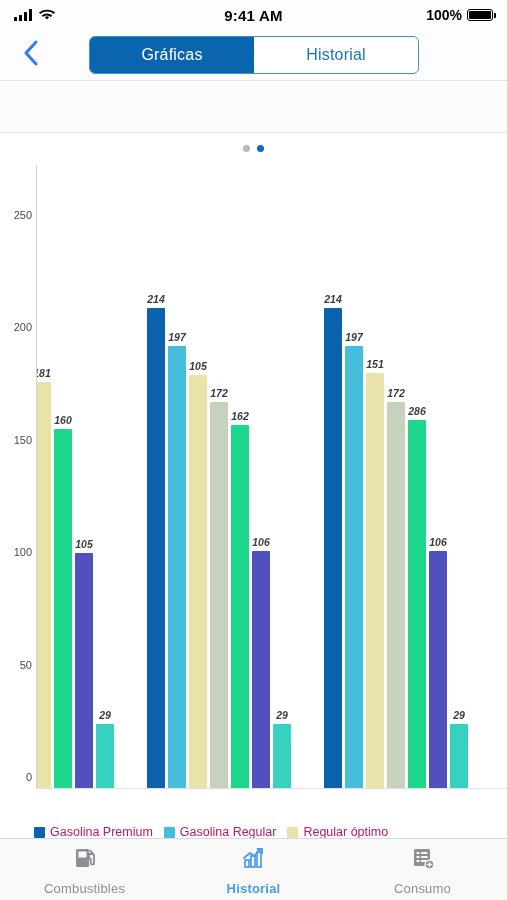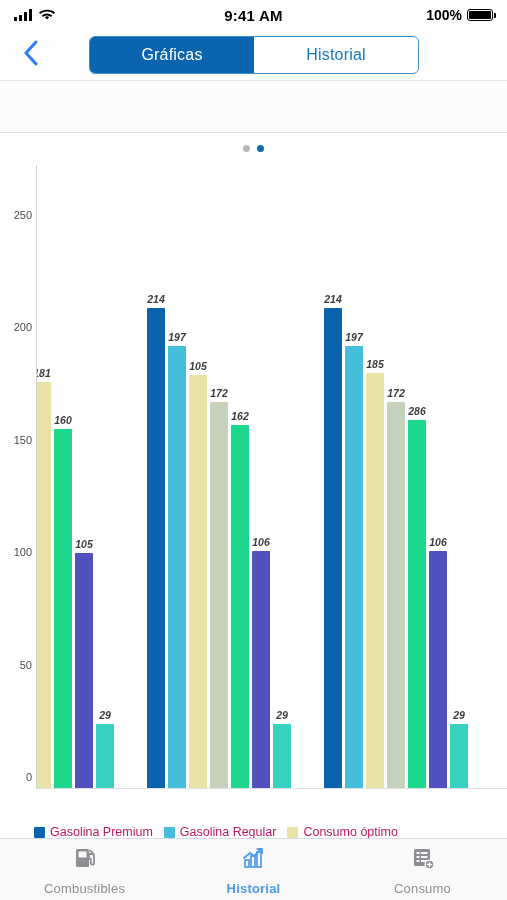--- a/index.html
+++ b/index.html
@@ -236,21 +236,21 @@
         <div class="group" style="margin-right: 30px;">
           <div class="bar-slot">
             <span class="bar-label" style="bottom: 484.5px;">214</span>
             <div class="bar" style="height: 481.5px; background: rgb(11, 99, 174);"></div>
           </div>
           <div class="bar-slot">
             <span class="bar-label" style="bottom: 446.25px;">197</span>
             <div class="bar" style="height: 443.25px; background: rgb(69, 190, 220);"></div>
           </div>
           <div class="bar-slot">
-            <span class="bar-label" style="bottom: 419.25px;">185</span>
+            <span class="bar-label" style="bottom: 419.25px;">151</span>
             <div class="bar" style="height: 416.25px; background: rgb(234, 227, 168);"></div>
           </div>
           <div class="bar-slot">
             <span class="bar-label" style="bottom: 390px;">172</span>
             <div class="bar" style="height: 387px; background: rgb(198, 210, 188);"></div>
           </div>
           <div class="bar-slot">
             <span class="bar-label" style="bottom: 372px;">286</span>
             <div class="bar" style="height: 369px; background: rgb(29, 216, 140);"></div>
           </div>
@@ -272,21 +272,21 @@
         <div class="legend-item">
           <span class="swatch" style="background: rgb(11, 99, 174);"></span>
           <span class="legend-label">Gasolina Premium</span>
         </div>
         <div class="legend-item">
           <span class="swatch" style="background: rgb(69, 190, 220);"></span>
           <span class="legend-label">Gasolina Regular</span>
         </div>
         <div class="legend-item">
           <span class="swatch" style="background: rgb(234, 227, 168);"></span>
-          <span class="legend-label">Consumo óptimo</span>
+          <span class="legend-label">Regular óptimo</span>
         </div>
       </div>
     <div class="legend-row" id="legend-row-2">
         <div class="legend-item">
           <span class="swatch" style="background: rgb(198, 210, 188);"></span>
           <span class="legend-label">Gasoil regular</span>
         </div>
         <div class="legend-item">
           <span class="swatch" style="background: rgb(29, 216, 140);"></span>
           <span class="legend-label">Kerosene</span>

